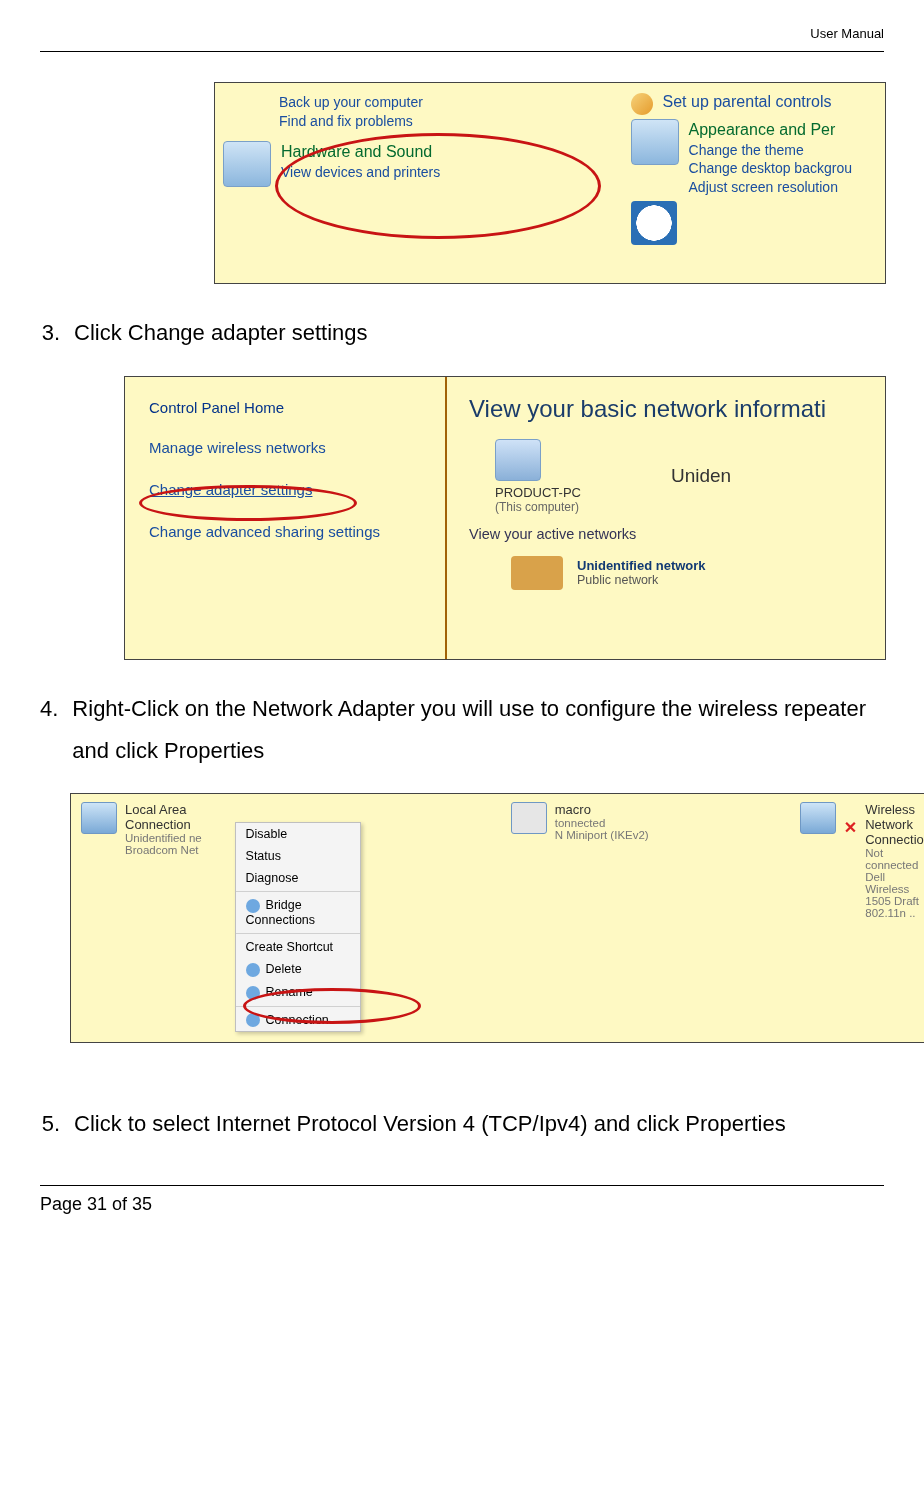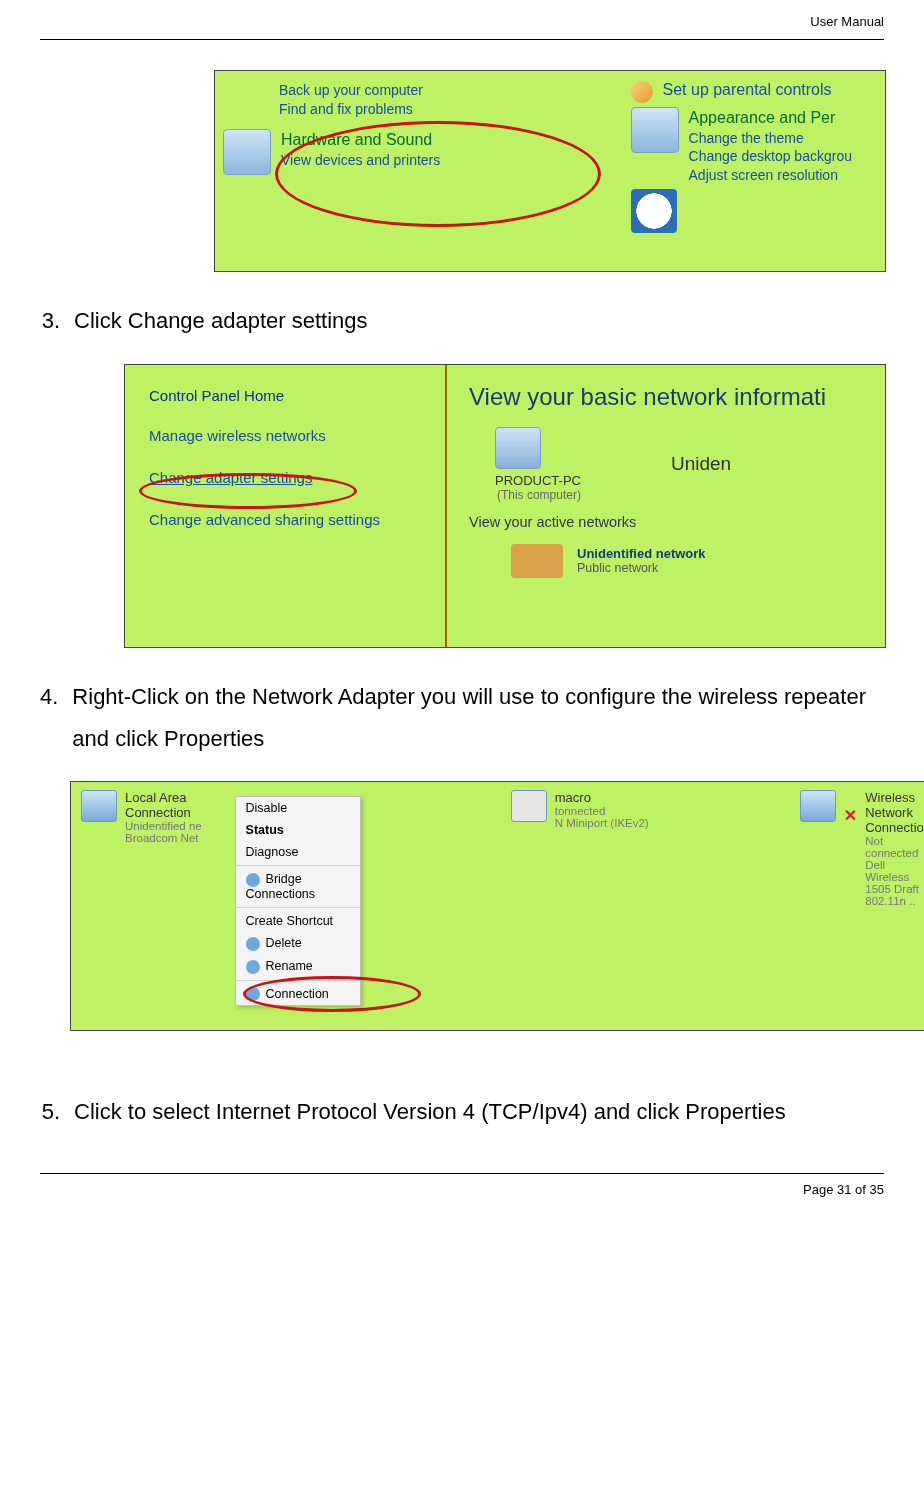--- a/index.html
+++ b/index.html
@@ -1,23 +1,23 @@
 <!DOCTYPE html>
 <html><head>
 <meta charset="utf-8">
 <style>
   body{margin:0;background:#fff;font-family:Arial,Helvetica,sans-serif;color:#000;width:924px}
-  .page{padding:0 40px 30px 40px}
+  .page{padding:12px 40px 30px 40px}
   .header-row{display:flex;justify-content:flex-end;font-size:13px;padding:14px 0 6px 0}
   .hr-top{border-top:1.5px solid #000;margin:4px 0 30px 0}
   .hr-bot{border-top:1.5px solid #000;margin:40px 0 8px 0}
-  .footer-row{display:flex;justify-content:flex-end;font-size:13px}
+  .footer-row{display:flex;justify-content:flex-start;font-size:18px}
   .step{display:flex;gap:14px;font-size:22px;margin:28px 0 22px 0;line-height:1.9}
   .num{width:20px;text-align:right}
-  .fig{background:#bef264;border:1.5px solid #444;filter:blur(.45px);position:relative;margin-left:84px}
+  .fig{background:#fef9c3;border:1.5px solid #444;filter:blur(.45px);position:relative;margin-left:84px}
   .fig.noborder{border:none;margin-left:30px}
   
   .f1{width:670px;height:200px;margin-left:174px;overflow:hidden}
   .cp-row{display:flex;gap:10px;align-items:flex-start;margin:4px 0}
   .cp-icon{width:46px;height:44px;border-radius:4px;flex-shrink:0;position:relative}
   .cp-text{font-size:14px;line-height:1.35}
   .cp-title{color:#046a2f;font-size:16px}
   .cp-link{color:#1a4ea0}
   .left-col{width:400px}
   .right-col{width:260px}
@@ -36,24 +36,24 @@
   .pc-ico{width:44px;height:40px;background:linear-gradient(#cfe2f7,#8ab0d8);border:1px solid #7aa0c8;border-radius:4px}
   .bench{width:52px;height:34px;background:#d9a24a;border-radius:4px}
   .ov2{left:14px;top:108px;width:212px;height:30px}
   
   .f3{width:870px;height:248px}
   .f3-inner{display:flex;gap:150px;padding:8px 10px}
   .conn{display:flex;gap:8px;font-size:12px}
   .conn-ico{width:34px;height:30px;background:linear-gradient(#cde4f7,#7aa9d6);border:1px solid #6f98c4;border-radius:3px;flex-shrink:0}
   .conn-title{color:#333;font-size:13px}
   .conn-sub{color:#777;font-size:11.5px}
-  .menu{background:#f4f4f4;border:1px solid #bfbfbf;width:160px;font-size:12.5px;box-shadow:2px 2px 4px rgba(0,0,0,.2);margin-top:6px}
+  .menu{background:#f4f4f4;border:1px solid #bfbfbf;width:160px;font-size:12.5px;box-shadow:2px 2px 4px rgba(0,0,0,.2);margin-top:20px}
   .menu div{padding:4px 10px}
   .menu .sep{border-top:1px solid #d0d0d0;padding:0;margin:2px 0}
-  .menu .bold{font-weight:bold}
+  .menu .bold{font-weight:normal}
   .mi-ico{display:inline-block;width:14px;height:14px;background:#6ea8e0;border-radius:50%;margin-right:6px;vertical-align:middle}
   .ov3{left:172px;top:194px;width:172px;height:30px}
   .red-x{color:#d22;font-weight:bold;font-size:16px;position:relative;top:16px}
   
   .globe{background:radial-gradient(circle at 35% 30%,#bfe3ff 0,#3e8fd8 60%,#1c5a9a 100%)}
   .shield{background:linear-gradient(135deg,#f6d27a,#e59b2c)}
   .clock{background:radial-gradient(circle,#fff 0 55%,#2a6fb5 56% 100%)}
   .monitor{background:linear-gradient(#cfe4f6,#8bb6dd);border:1px solid #7aa0c8}
 </style>
 </head>
@@ -114,21 +114,21 @@
     <div class="f2-inner">
       <div class="f2-left">
         <div class="cph">Control Panel Home</div>
         <div class="snav">Manage wireless networks</div>
         <div class="snav" style="text-decoration:underline">Change adapter settings</div>
         <div class="snav">Change advanced sharing settings</div>
       </div>
       <div class="f2-right">
         <div class="big-title">View your basic network informati</div>
         <div class="net-row">
-          <div style="text-align:right">
+          <div style="text-align:left">
             <div class="pc-ico"></div>
             <div style="font-size:13px;color:#333;margin-top:4px">PRODUCT-PC</div>
             <div style="font-size:12px;color:#666">(This computer)</div>
           </div>
           <div style="font-size:19px;color:#333">Uniden</div>
         </div>
         <div style="font-size:14.5px;color:#335">View your active networks</div>
         <div style="display:flex;gap:14px;align-items:center;margin:14px 0 0 42px">
           <div class="bench"></div>
           <div>

